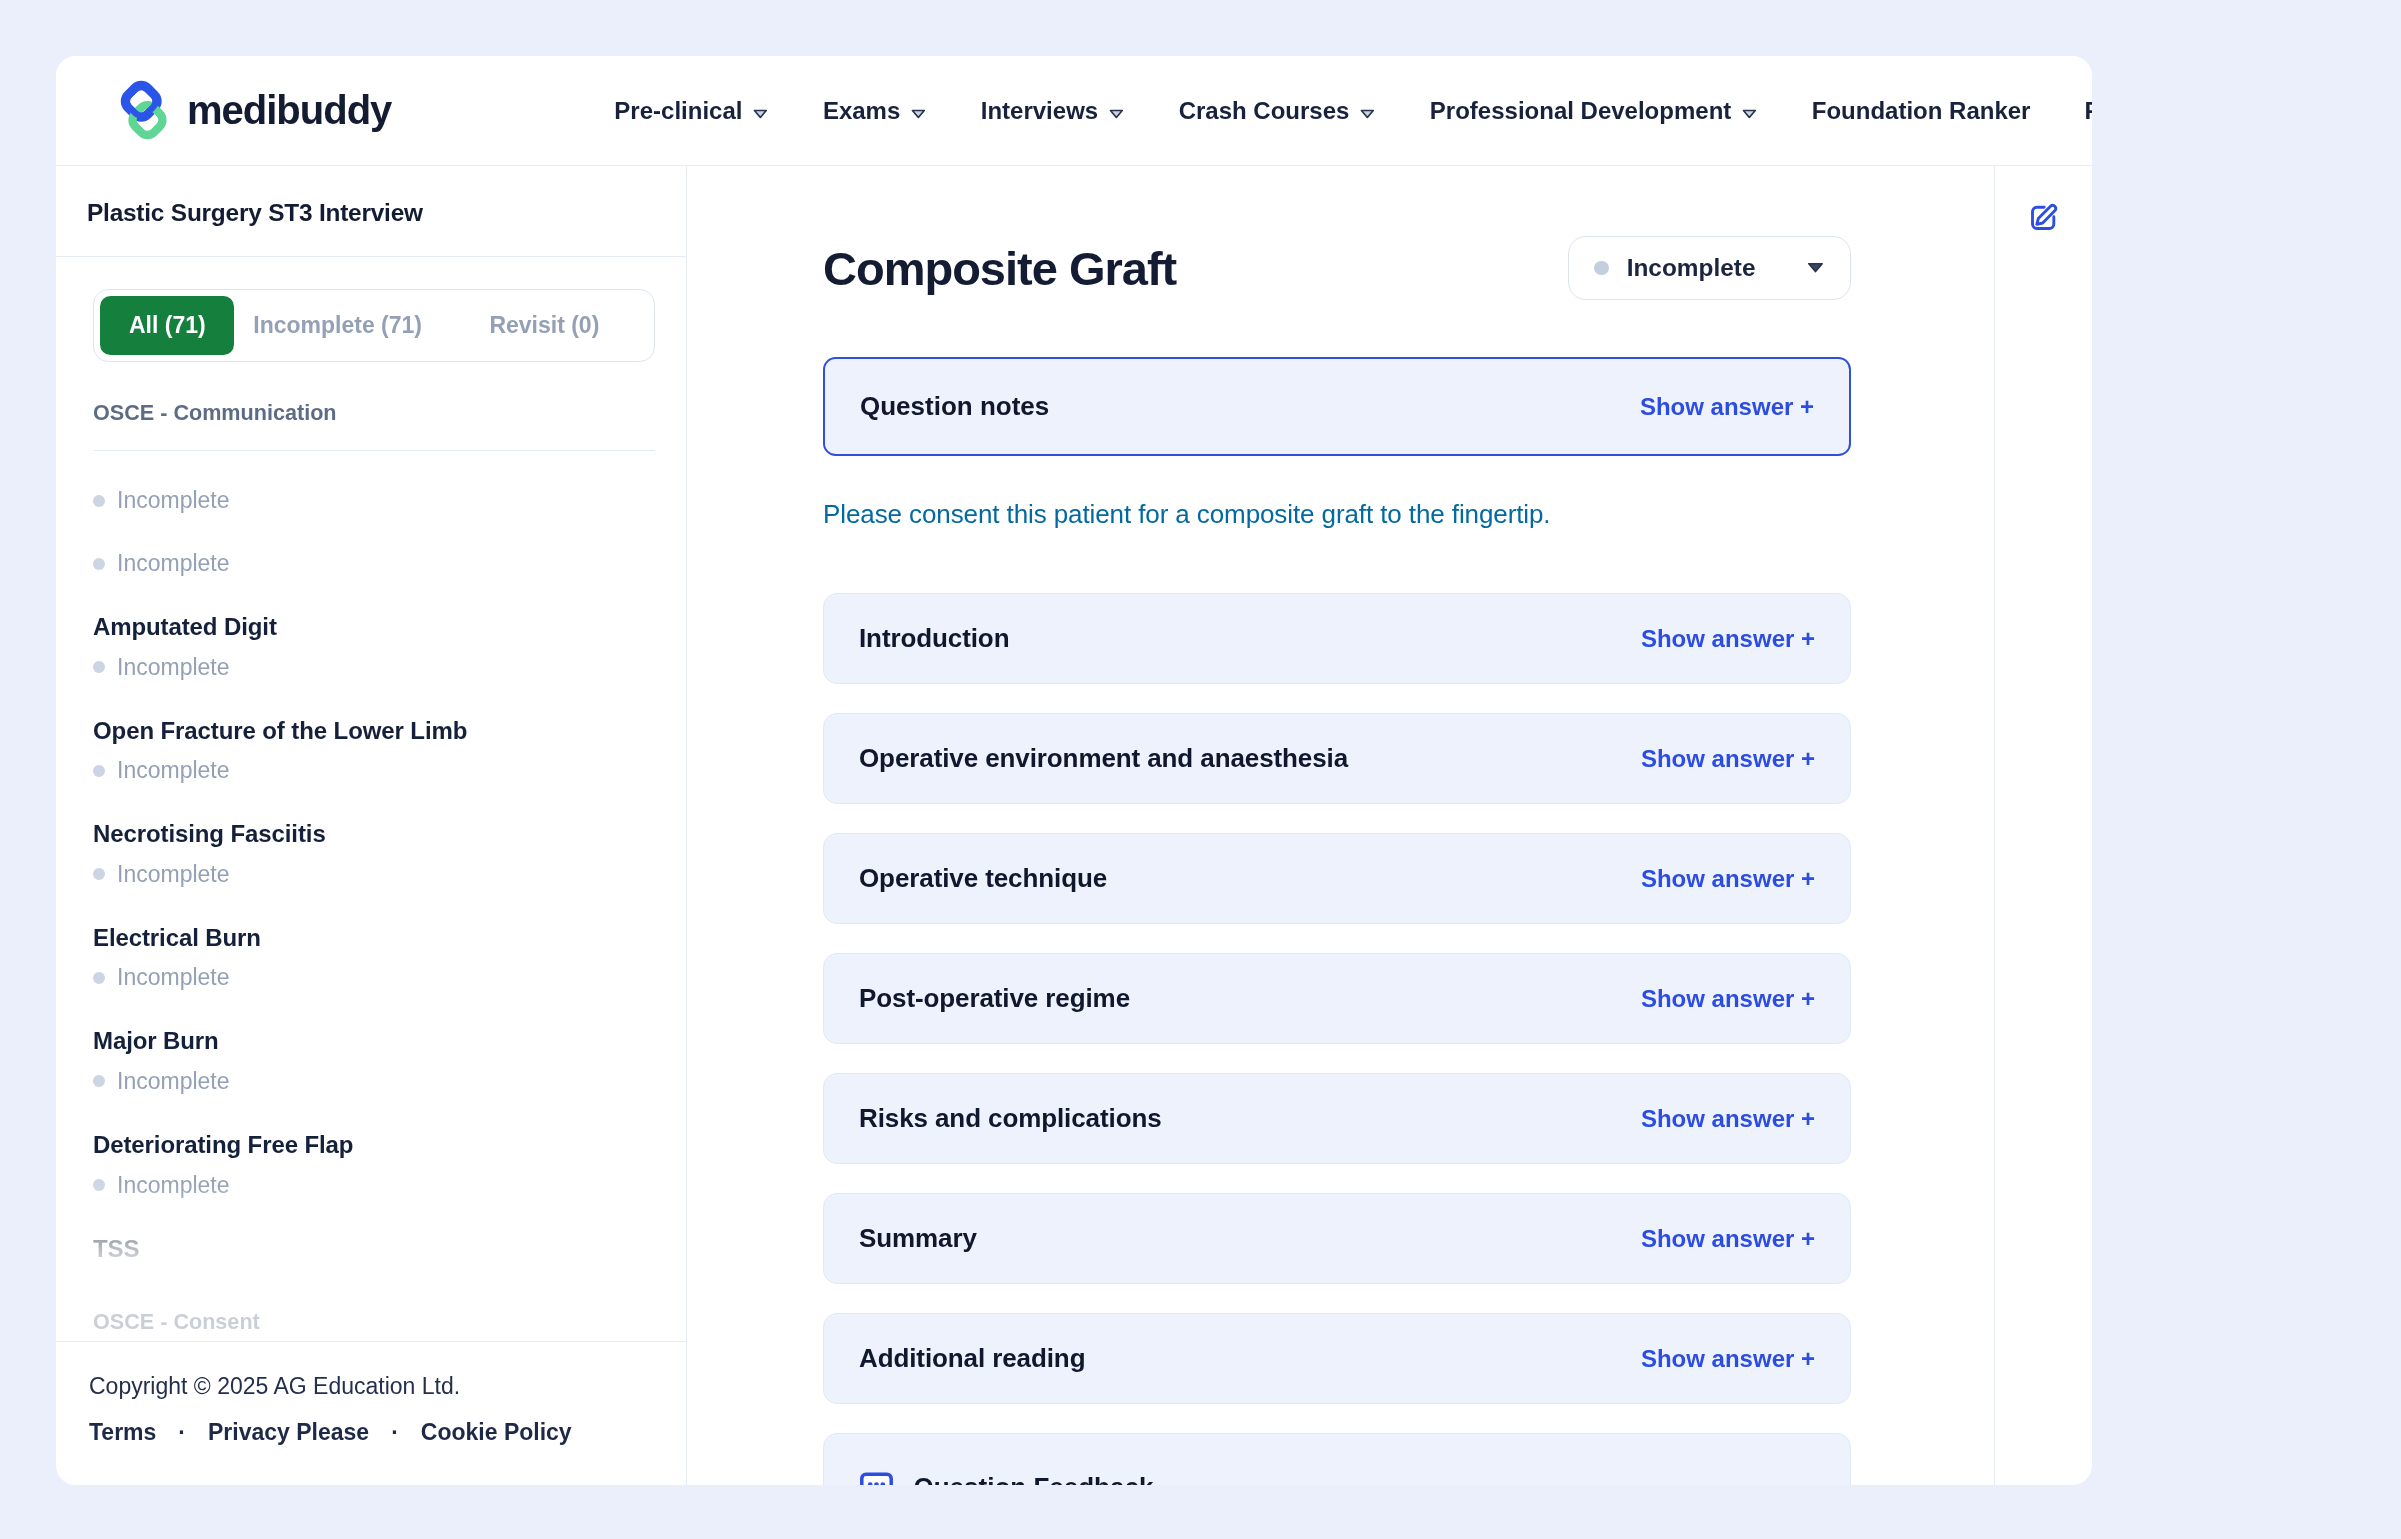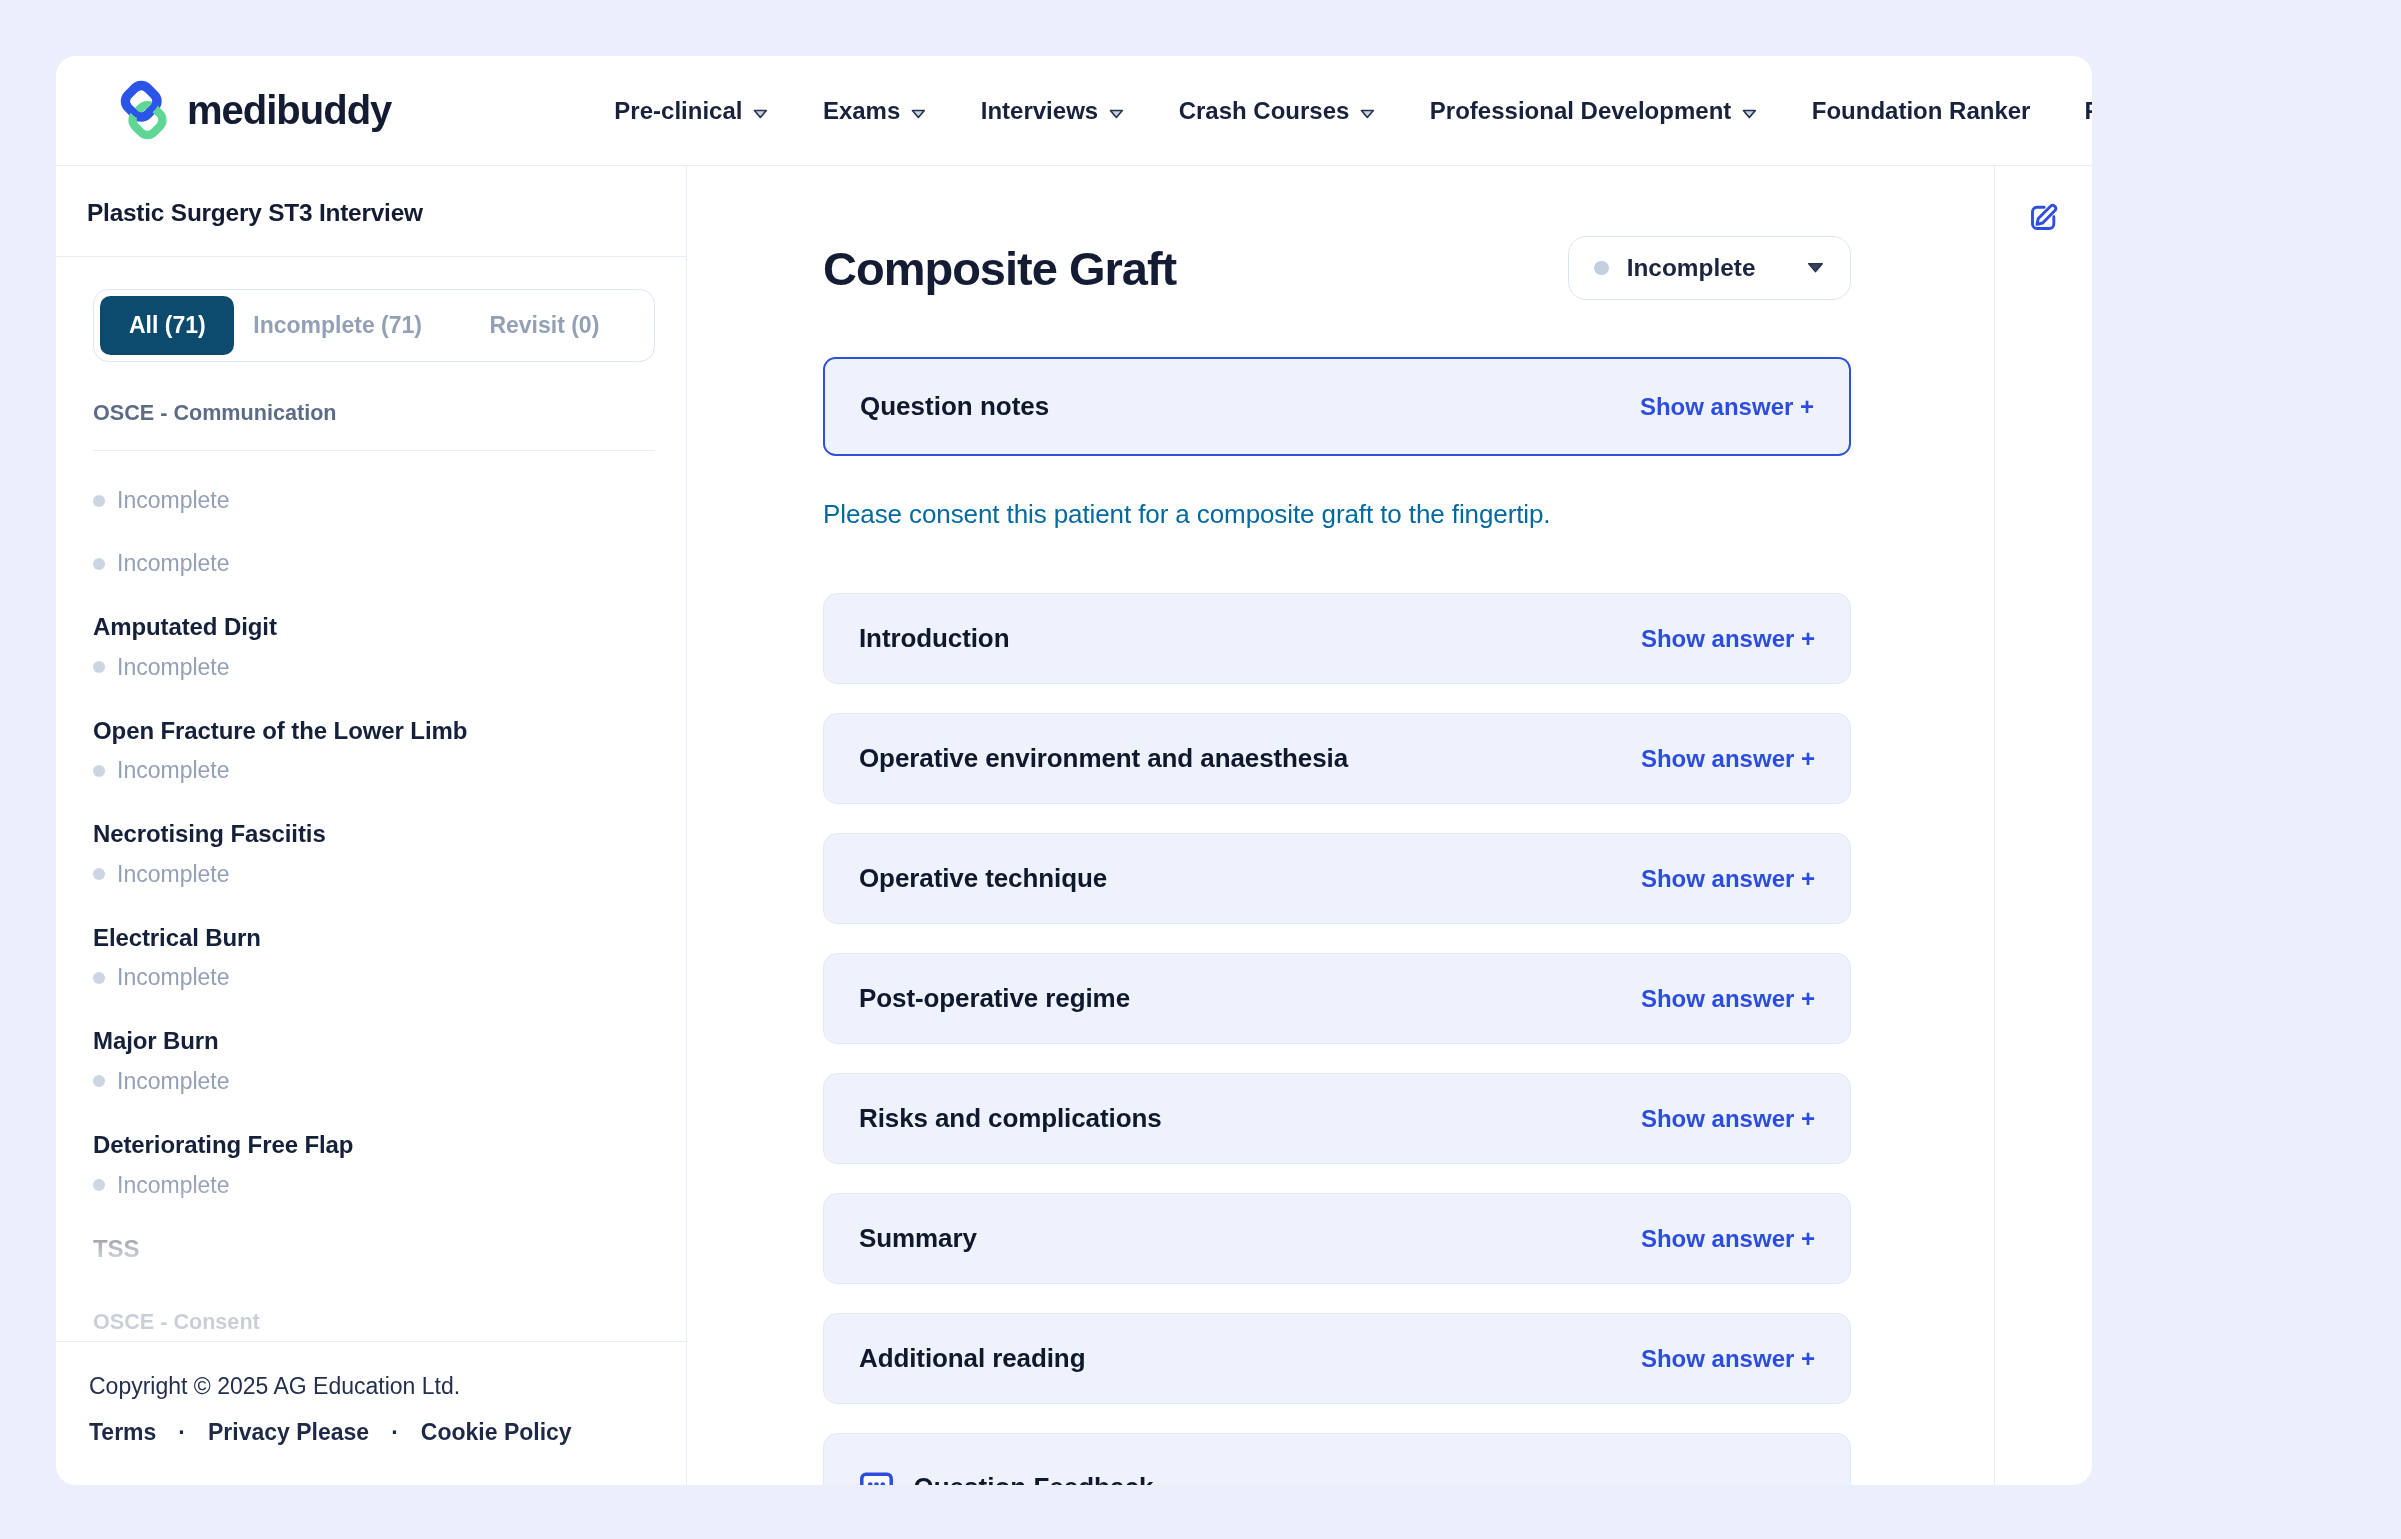--- a/index.html
+++ b/index.html
@@ -29,21 +29,21 @@
   
   .body-row { flex:1; display:flex; min-height:0; }
 
   .sidebar { flex:0 0 631px; border-right:1.4px solid #e7ecf4; display:flex; flex-direction:column; min-height:0; }
   .sidebar-head { padding:33px 31px 29px 31px; border-bottom:1.4px solid #e7ecf4; }
   .sidebar-title { font-size:24.4px; font-weight:700; color:#131c33; letter-spacing:-0.2px; }
 
   .tabs { margin:32px 31px 0 37px; height:73px; border:1.4px solid #dde5f0; border-radius:15.3px;
           display:flex; align-items:center; padding:6.3px; }
   .tab { flex:1; text-align:center; font-size:23px; font-weight:600; color:#93a0b5; cursor:pointer; }
-  .tab.active { flex:0 0 134px; background:#0c4a6e; color:#ffffff; border-radius:10.5px;
+  .tab.active { flex:0 0 134px; background:#15803d; color:#ffffff; border-radius:10.5px;
                 height:59px; line-height:59px; }
 
   .list { flex:1; margin-top:38px; padding:0 31px 0 37px; position:relative; overflow:hidden;
           border-bottom:1.4px solid #e7ecf4; }
   .section-label { font-size:21.6px; font-weight:600; color:#5d6c86; padding-bottom:24px;
                    border-bottom:1.4px solid #e7ecf4; }
   .item { margin-top:36px; cursor:pointer; }
   .item-title { font-size:24px; font-weight:700; color:#15203a; letter-spacing:-0.1px; }
   .item-status { margin-top:12.6px; display:flex; align-items:center; gap:12px;
                  font-size:23px; font-weight:500; color:#93a0b5; }

